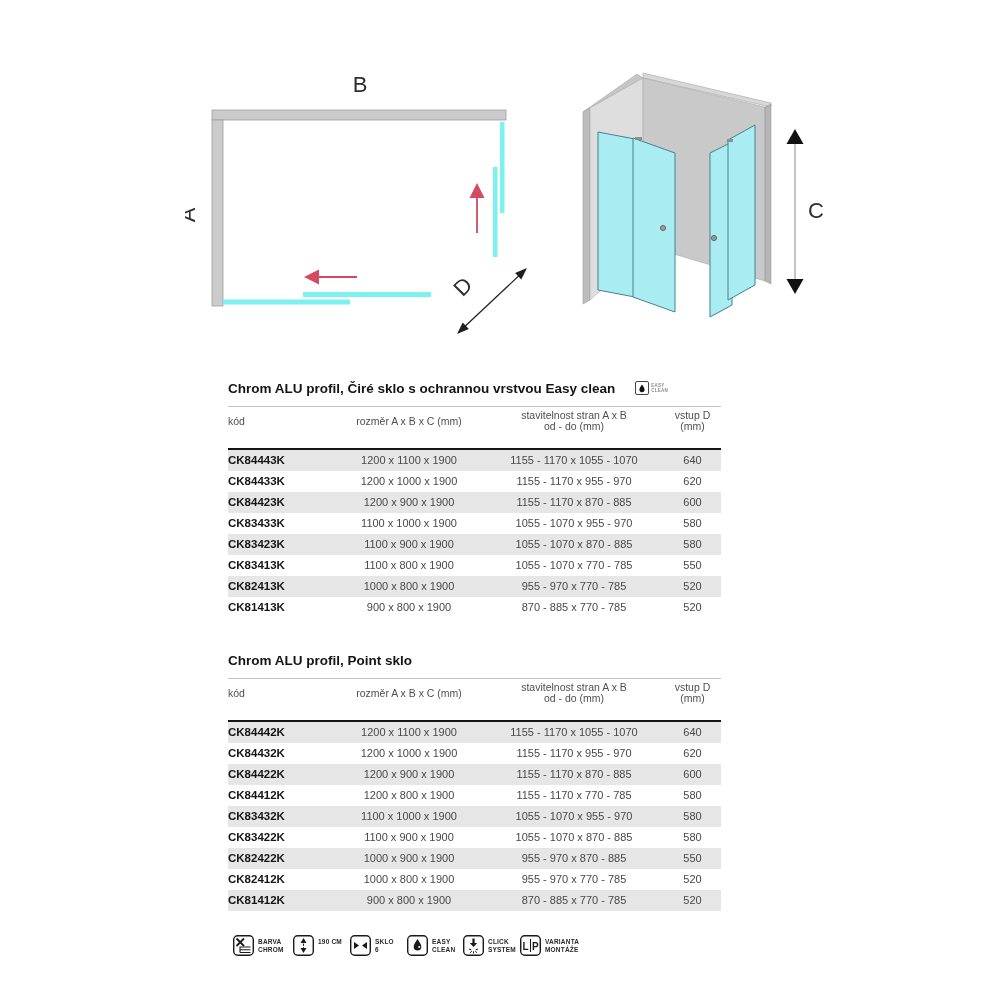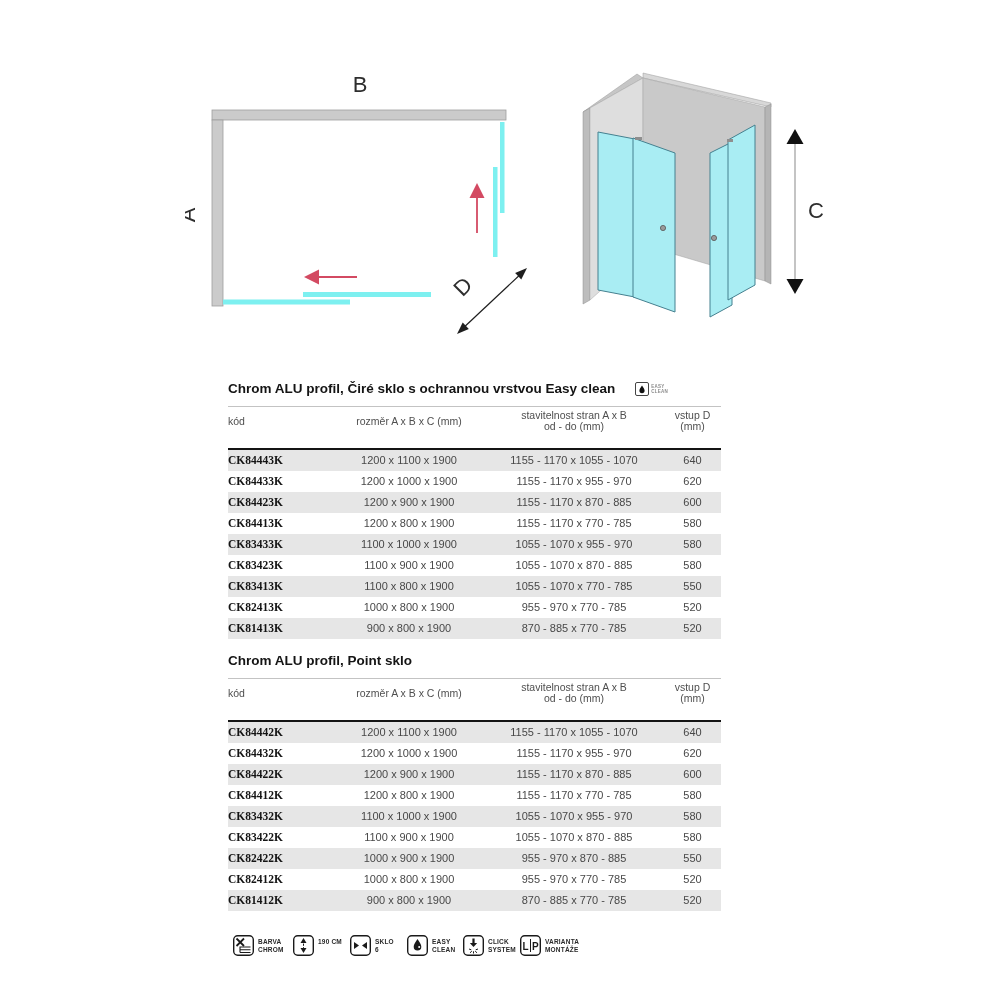--- a/index.html
+++ b/index.html
@@ -7,32 +7,32 @@
   #page{position:relative;width:1000px;height:1000px;background:#fff;overflow:hidden;}
 
   
   .diagram{position:absolute;}
   #plan-view{left:185px;top:70px;}
   #iso-view{left:575px;top:63px;}
   .dim-letter{font-size:22px;fill:#2e2e2e;font-weight:400;}
 
   
   .spec{position:absolute;left:228px;width:493px;}
-  .sec-title{font-size:13.5px;font-weight:700;color:#141414;margin:0 0 10px 0;display:flex;align-items:flex-end;gap:20px;}
+  .sec-title{font-size:13.5px;font-weight:700;color:#141414;margin:0 0 10px 0;display:flex;align-items:flex-start;gap:20px;}
   .ec-badge{display:inline-flex;align-items:center;gap:2px;}
   .ec-box{width:12px;height:12px;border:1px solid #444;border-radius:2px;display:inline-flex;align-items:center;justify-content:center;background:#fff;}
   .ec-txt{font-size:4.5px;line-height:5px;color:#8a8a8a;font-weight:700;letter-spacing:.2px;}
 
   table{border-collapse:collapse;table-layout:fixed;width:493px;}
   thead tr{border-top:1px solid #c3c3c3;border-bottom:2px solid #141414;}
   th{font-size:10.5px;font-weight:400;color:#4f4f4f;padding:3px 0 16px 0;line-height:11px;vertical-align:middle;}
   th:first-child{text-align:left;}
   th:not(:first-child){text-align:center;}
   td{font-size:11px;color:#484848;padding:0;height:21px;line-height:21px;text-align:center;white-space:nowrap;}
-  td:first-child{text-align:left;font-weight:700;color:#141414;font-size:11.5px;font-family:Liberation Serif, serif;}
+  td:first-child{text-align:left;font-weight:700;color:#141414;font-size:11.5px;}
   tbody tr:nth-child(odd){background:#e6e6e6;}
 
   
   #footer-icons{position:absolute;left:0;top:935px;width:1000px;height:30px;}
   .f-item{position:absolute;display:flex;align-items:flex-start;gap:4px;}
   .f-box{width:21px;height:21px;flex:0 0 auto;}
   .f-label{font-size:6.5px;line-height:7.5px;font-weight:700;color:#2a2a2a;letter-spacing:.2px;padding-top:3px;}
 </style>
 </head>
 <body>
@@ -147,26 +147,20 @@
             <td>1155 - 1170 x 955 - 970</td>
             <td>620</td>
           </tr>
           <tr>
             <td>CK84423K</td>
             <td>1200 x 900 x 1900</td>
             <td>1155 - 1170 x 870 - 885</td>
             <td>600</td>
           </tr>
           <tr>
-            <td>CK84413K</td>
-            <td>1200 x 800 x 1900</td>
-            <td>1155 - 1170 x 770 - 785</td>
-            <td>580</td>
-          </tr>
-          <tr>
             <td>CK83433K</td>
             <td>1100 x 1000 x 1900</td>
             <td>1055 - 1070 x 955 - 970</td>
             <td>580</td>
           </tr>
           <tr>
             <td>CK83423K</td>
             <td>1100 x 900 x 1900</td>
             <td>1055 - 1070 x 870 - 885</td>
             <td>580</td>

